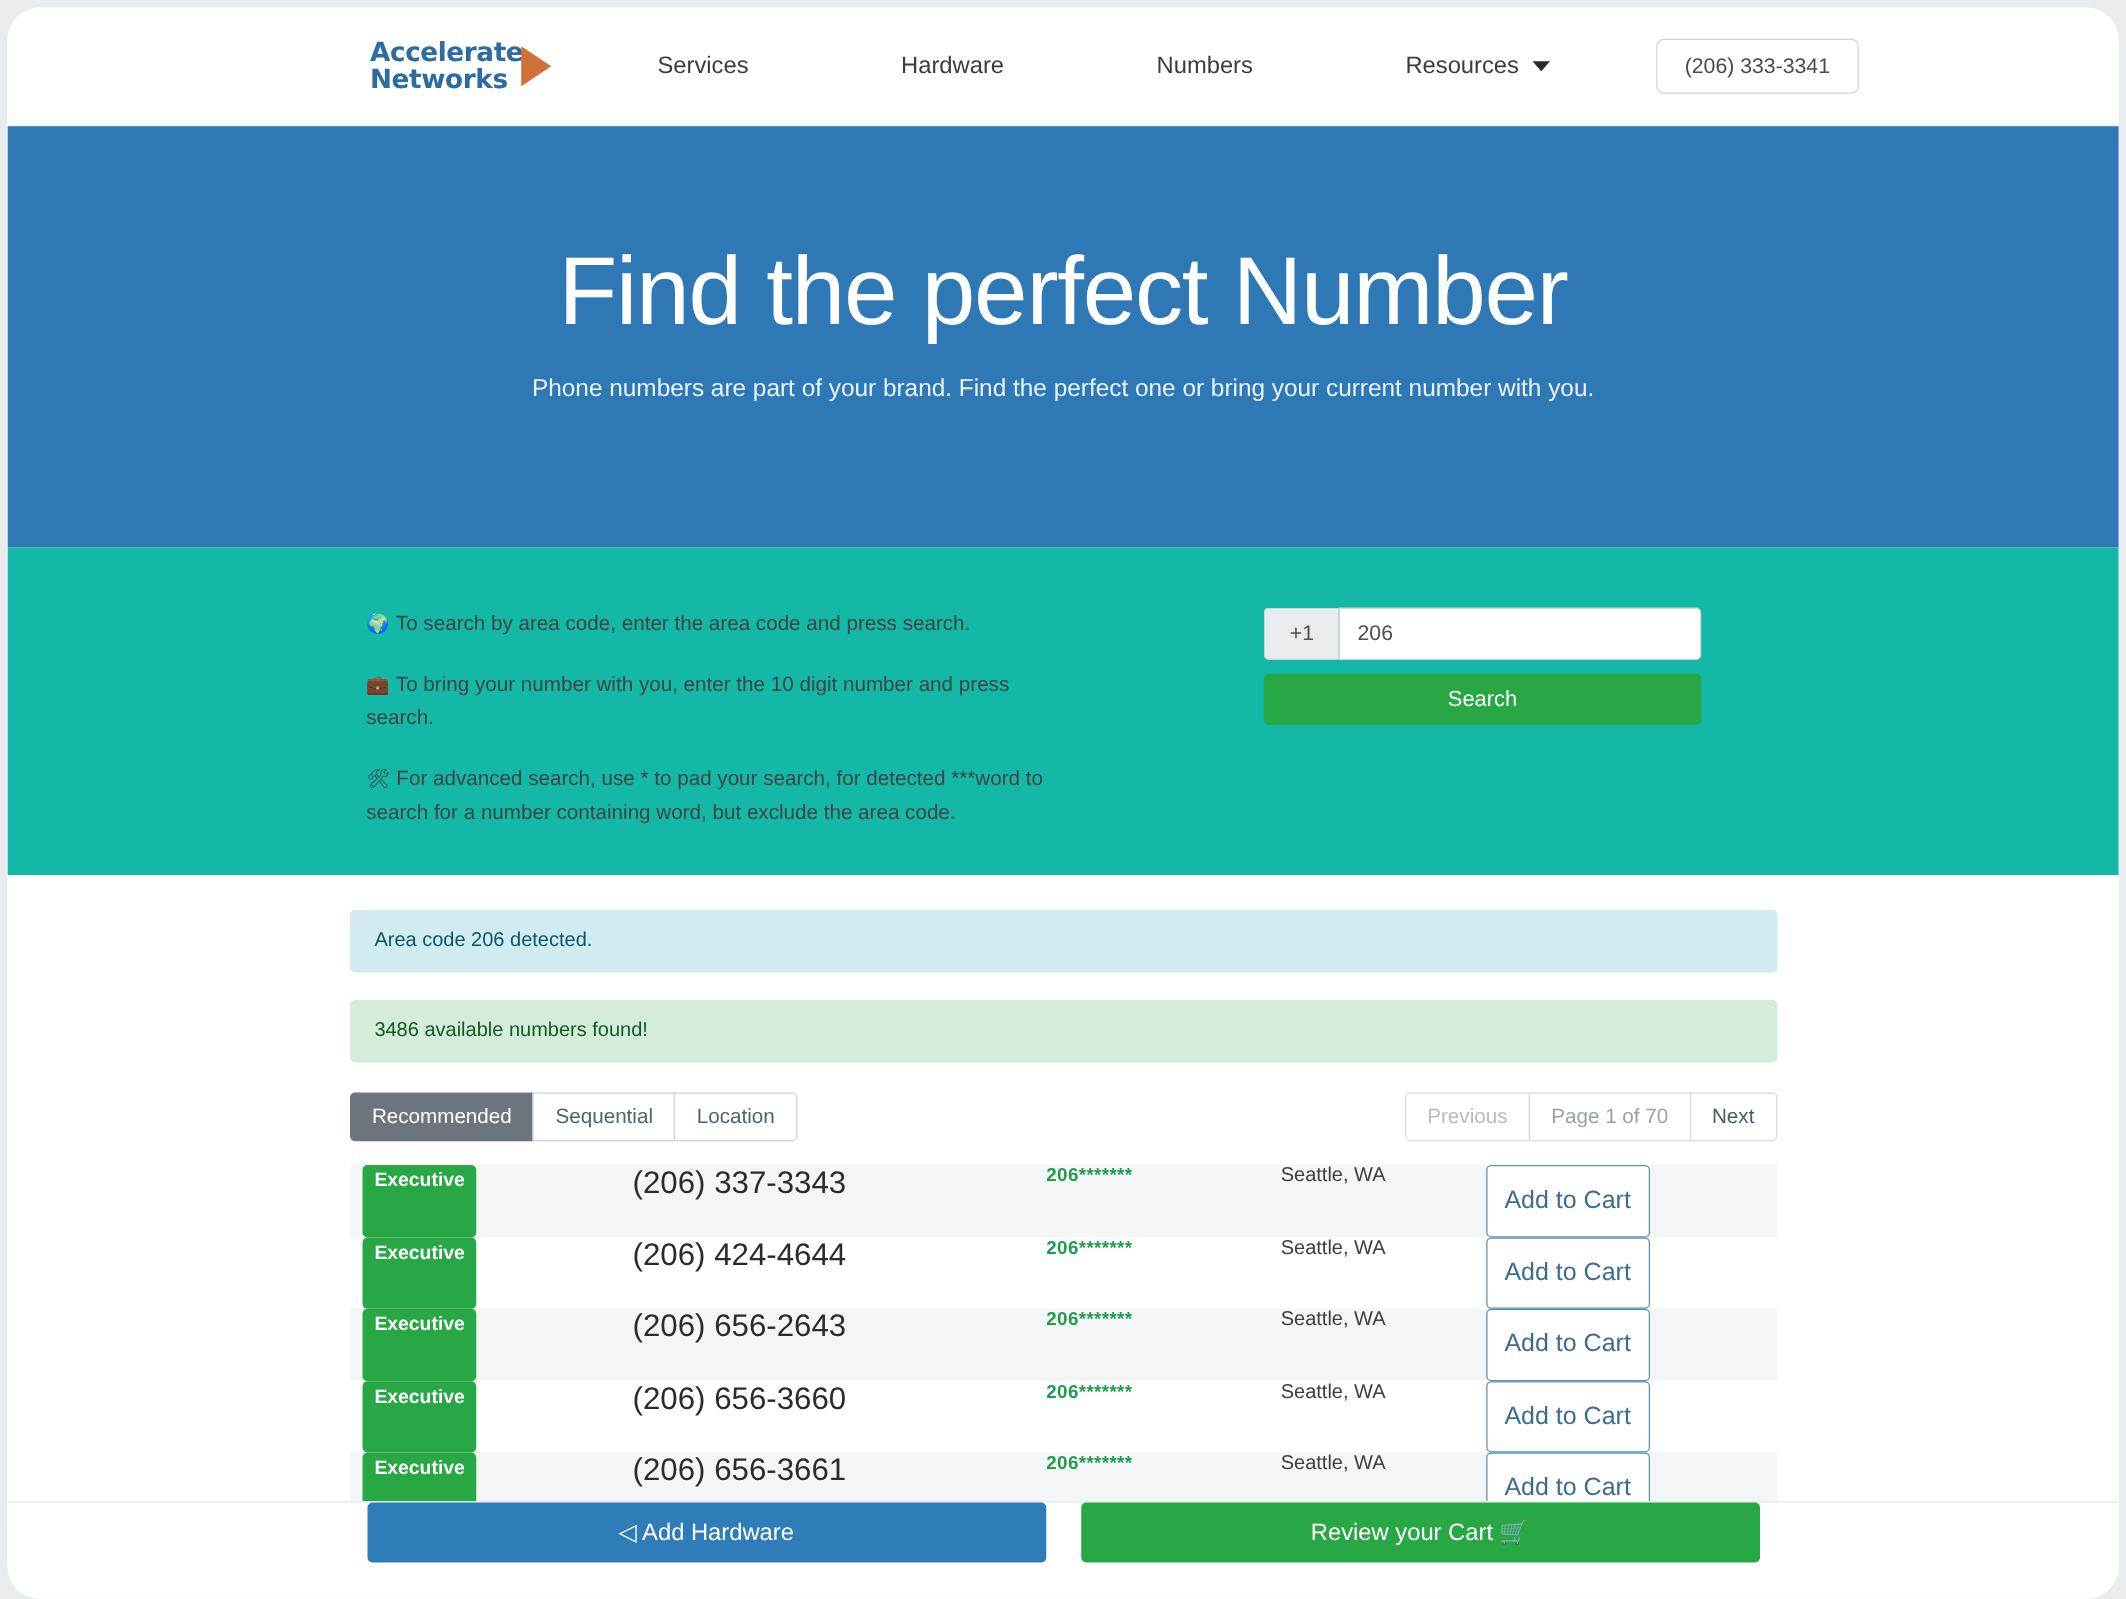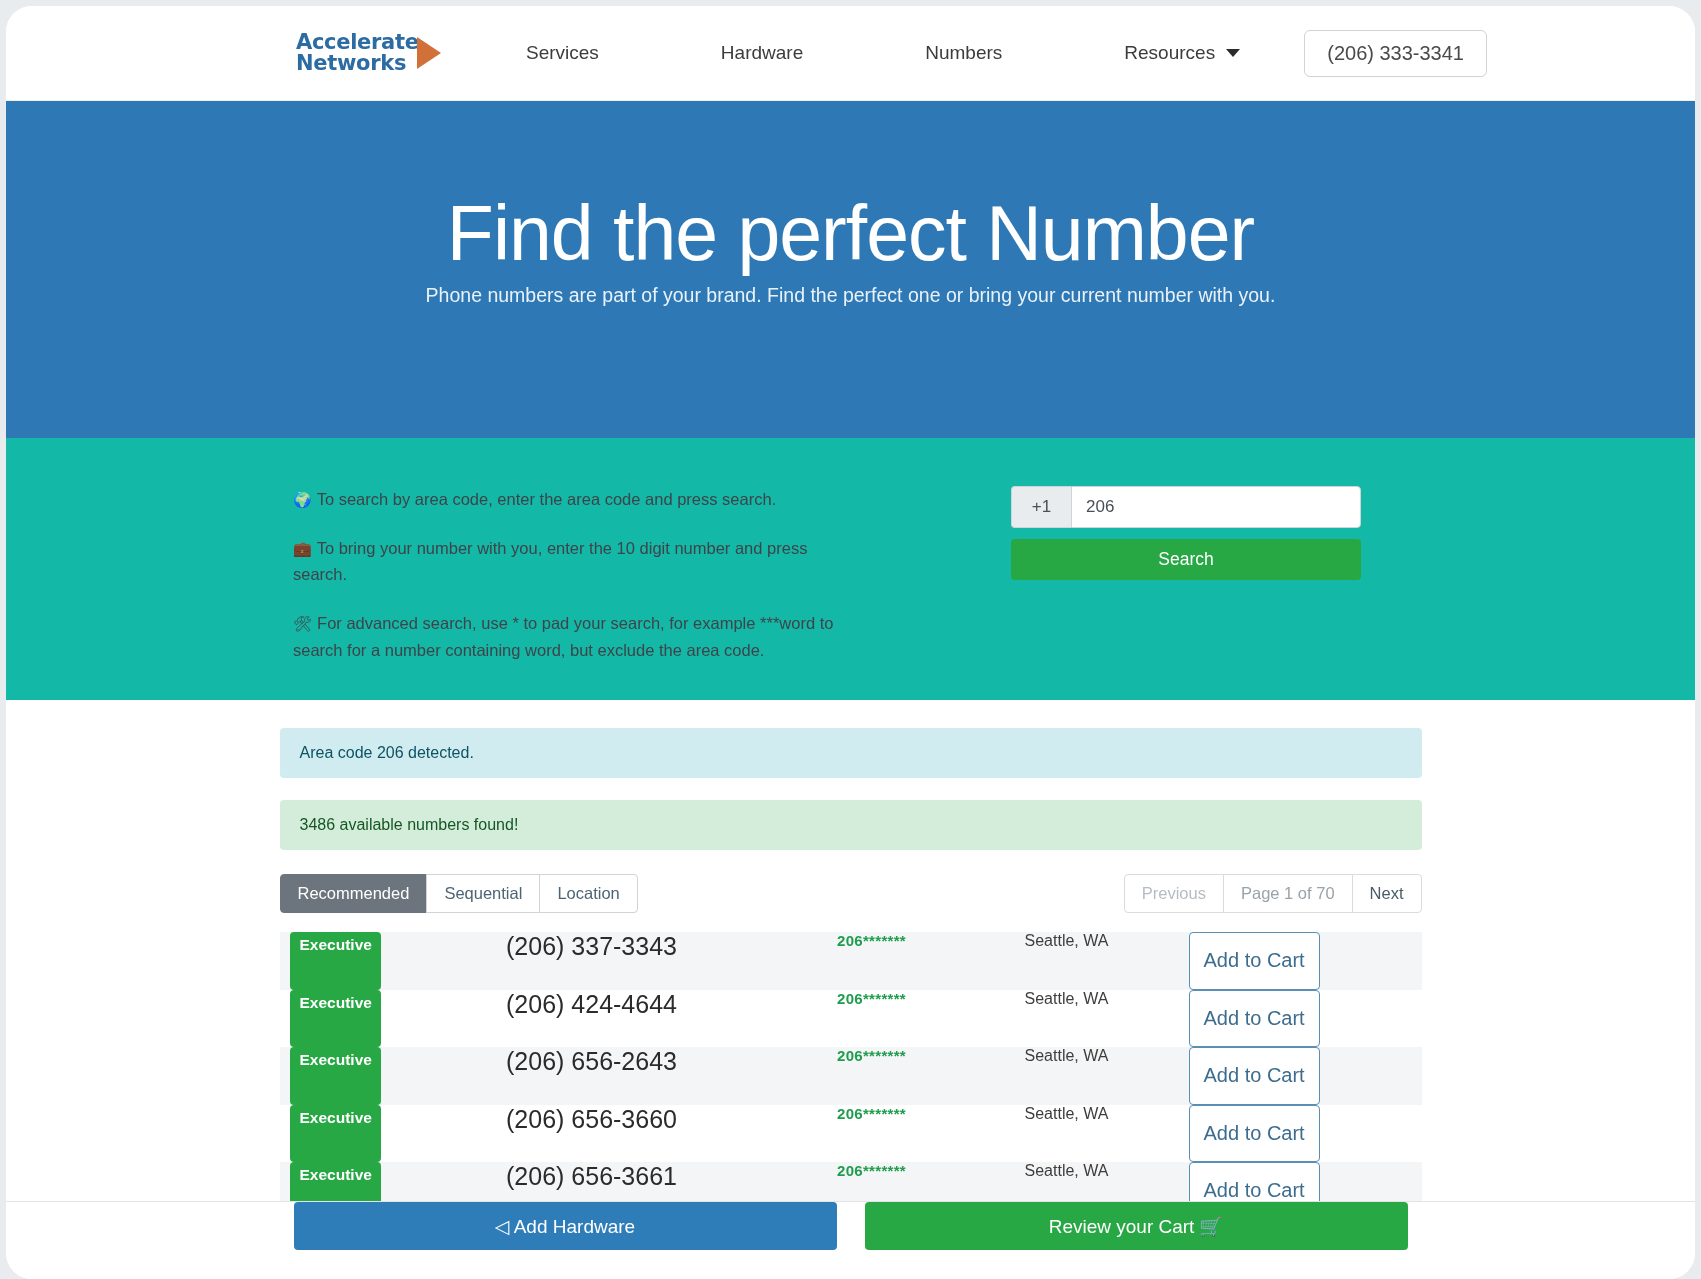--- a/index.html
+++ b/index.html
@@ -72,21 +72,21 @@
     border-right: 7px solid transparent;
     border-top: 8px solid #2b2b2b;
     margin-left: 11px;
   }
   #phone-btn {
     margin-left: auto;
     margin-right: 208px;
     border: 1px solid #cfd4d9;
     border-radius: 6px;
     padding: 11px 22px;
-    font-size: 20px;
+    font-size: 17px;
     color: #4a4a4a;
     cursor: pointer;
     background: #fff;
     white-space: nowrap;
     text-align: center;
   }
 
   
   #hero {
     background: #2e79b5;
@@ -97,21 +97,21 @@
   #hero-title {
     color: #ffffff;
     font-size: 77px;
     font-weight: 300;
     line-height: 1.0;
     letter-spacing: -1px;
   }
   #hero-sub {
     color: #eaf2f9;
     font-size: 19.5px;
-    margin-top: 12px;
+    margin-top: 28px;
     font-weight: 400;
   }
 
   
   #search-panel {
     background: #14b8a6;
     height: 262px;
     display: flex;
     padding: 48px 0 0 0;
   }
@@ -336,21 +336,21 @@
 
   <div id="search-panel">
     <div id="tips">
       <div class="tip">
         <span class="tip-icon">🌍</span><span>To search by area code, enter the area code and press search.</span>
       </div>
       <div class="tip">
         <span class="tip-icon">💼</span><span>To bring your number with you, enter the 10 digit number and press search.</span>
       </div>
       <div class="tip">
-        <span class="tip-icon">🛠</span><span>For advanced search, use * to pad your search, for example ***word to search for a number containing word, but exclude the area code.</span>
+        <span class="tip-icon">🛠</span><span>For advanced search, use * to pad your search, for detected ***word to search for a number containing word, but exclude the area code.</span>
       </div>
     </div>
 
     <div id="search-form">
       <div id="input-group">
         <div id="prefix">+1</div>
         <input id="number-input" type="text" value="206" style="">
       </div>
       <button id="search-btn">Search</button>
     </div>

